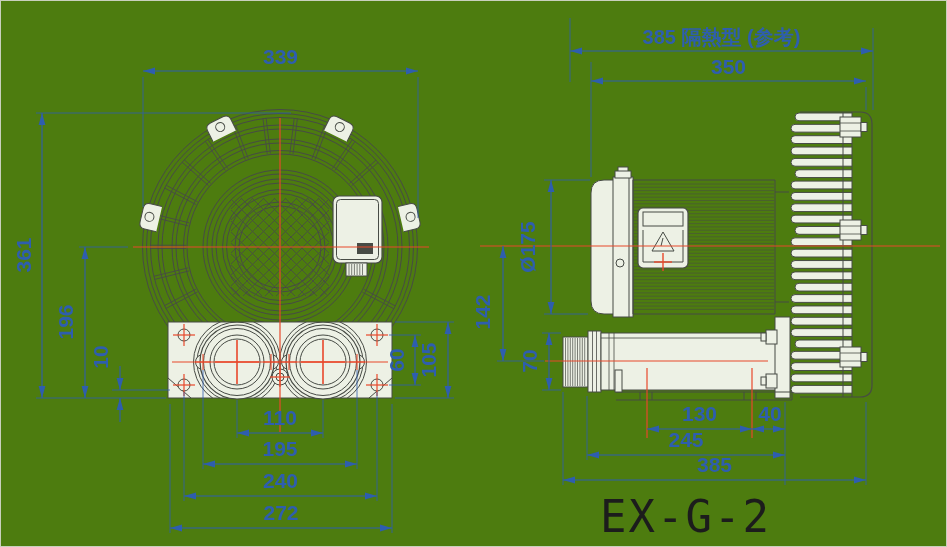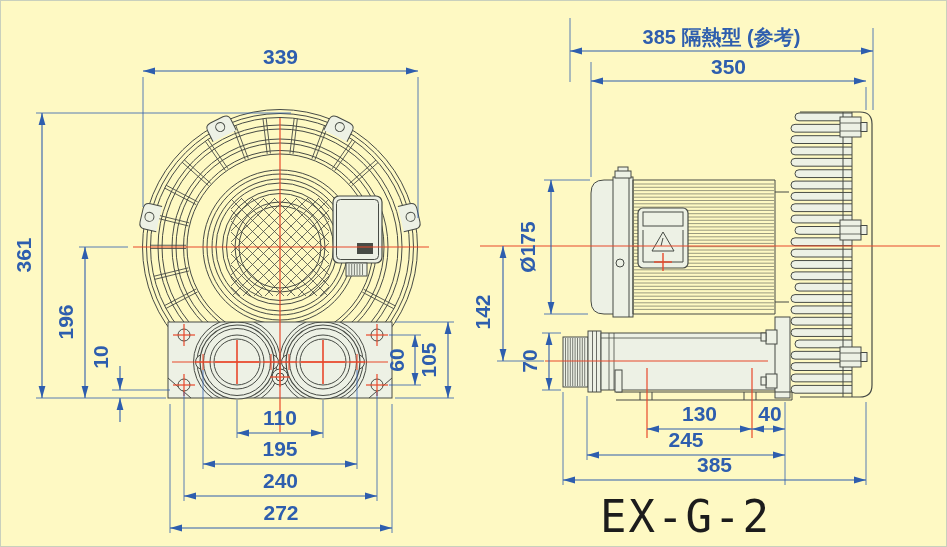--- a/index.html
+++ b/index.html
@@ -1,16 +1,16 @@
 <!DOCTYPE html>
 <html><head>
 <meta charset="utf-8">
 <style>
   html,body{margin:0;padding:0;background:#edf1e5;}
-  .stage{position:relative;width:947px;height:547px;background:#fef9c3;overflow:hidden;}
+  .stage{position:relative;width:947px;height:547px;background:#4d7c0f;overflow:hidden;}
   svg{position:absolute;left:0;top:0;}
   .dim{font:700 21px "Liberation Sans", sans-serif; fill:#2e5eae; text-anchor:middle;}
   .dim-cjk{font:700 20px "Liberation Sans", sans-serif; fill:#2e5eae; text-anchor:middle;}
   .model{font:400 44px "DejaVu Sans Mono", monospace; fill:#1c1c1c; letter-spacing:2px; text-anchor:start;}
 </style>
 </head>
 <body>
 
 <div class="stage">
   <svg id="drawing" width="947" height="547" viewBox="0 0 947 547">

